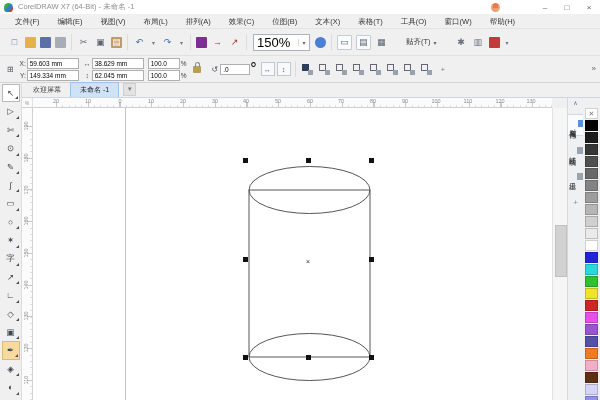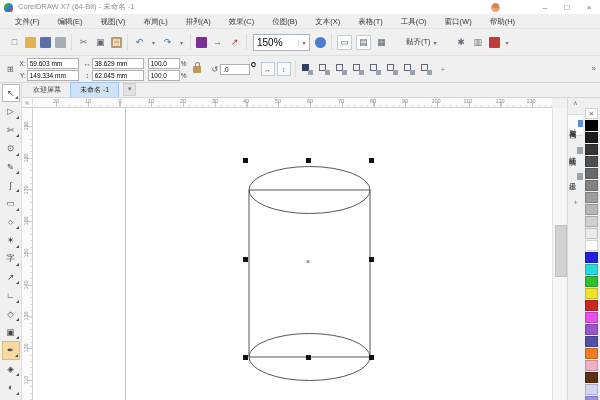--- a/index.html
+++ b/index.html
@@ -23,21 +23,21 @@
   
   #toolbar{left:0;top:29px;width:600px;height:27px;background:#f0f0f0;border-bottom:1px solid #e0e0e0;
            display:flex;align-items:center;padding-left:6px;box-sizing:border-box}
   .tool-btn{width:13px;height:13px;margin:0 2px;display:flex;align-items:center;justify-content:center;
             font-size:9px;color:#5a6472;flex:none;border-radius:1px}
   .tool-btn.dd{width:7px;font-size:6px;color:#777}
   .tool-btn.boxed{border:1px solid #c2cbd6;background:#fbfcfd}
   .tool-btn.round{border-radius:50%}
   .tsep{width:1px;height:16px;background:#dcdcdc;margin:0 3px;flex:none}
   #zoom-combo{display:flex;align-items:center;border:1px solid #aab4c0;background:#fff;height:15px;margin:0 3px}
-  #zoom-combo input{width:38px;border:0;font-size:10px;padding:0 3px;font-family:inherit;outline:none}
+  #zoom-combo input{width:38px;border:0;font-size:13px;padding:0 3px;font-family:inherit;outline:none}
   #zoom-combo .dd2{width:10px;text-align:center;font-size:6px;color:#666;border-left:1px solid #d8d8d8}
   #snap-btn{display:flex;align-items:center;font-size:7.5px;color:#333;margin:0 16px;white-space:nowrap}
   #snap-btn .dd2{font-size:6px;color:#666;margin-left:3px}
   
   #propbar{left:0;top:56px;width:600px;height:27px;background:#f0f0f0;border-bottom:1px solid #d5d5d5;
            display:flex;align-items:center;padding-left:5px;box-sizing:border-box}
   .pb-glyph{font-size:8px;color:#556;margin:0 2px;flex:none}
   .fcol{display:flex;flex-direction:column;justify-content:center;margin:0 2px;flex:none}
   .frow{display:flex;align-items:center;height:11px;margin:0.5px 0}
   .frow .lab{font-size:6.5px;color:#444;width:8px;text-align:right;margin-right:1px}

